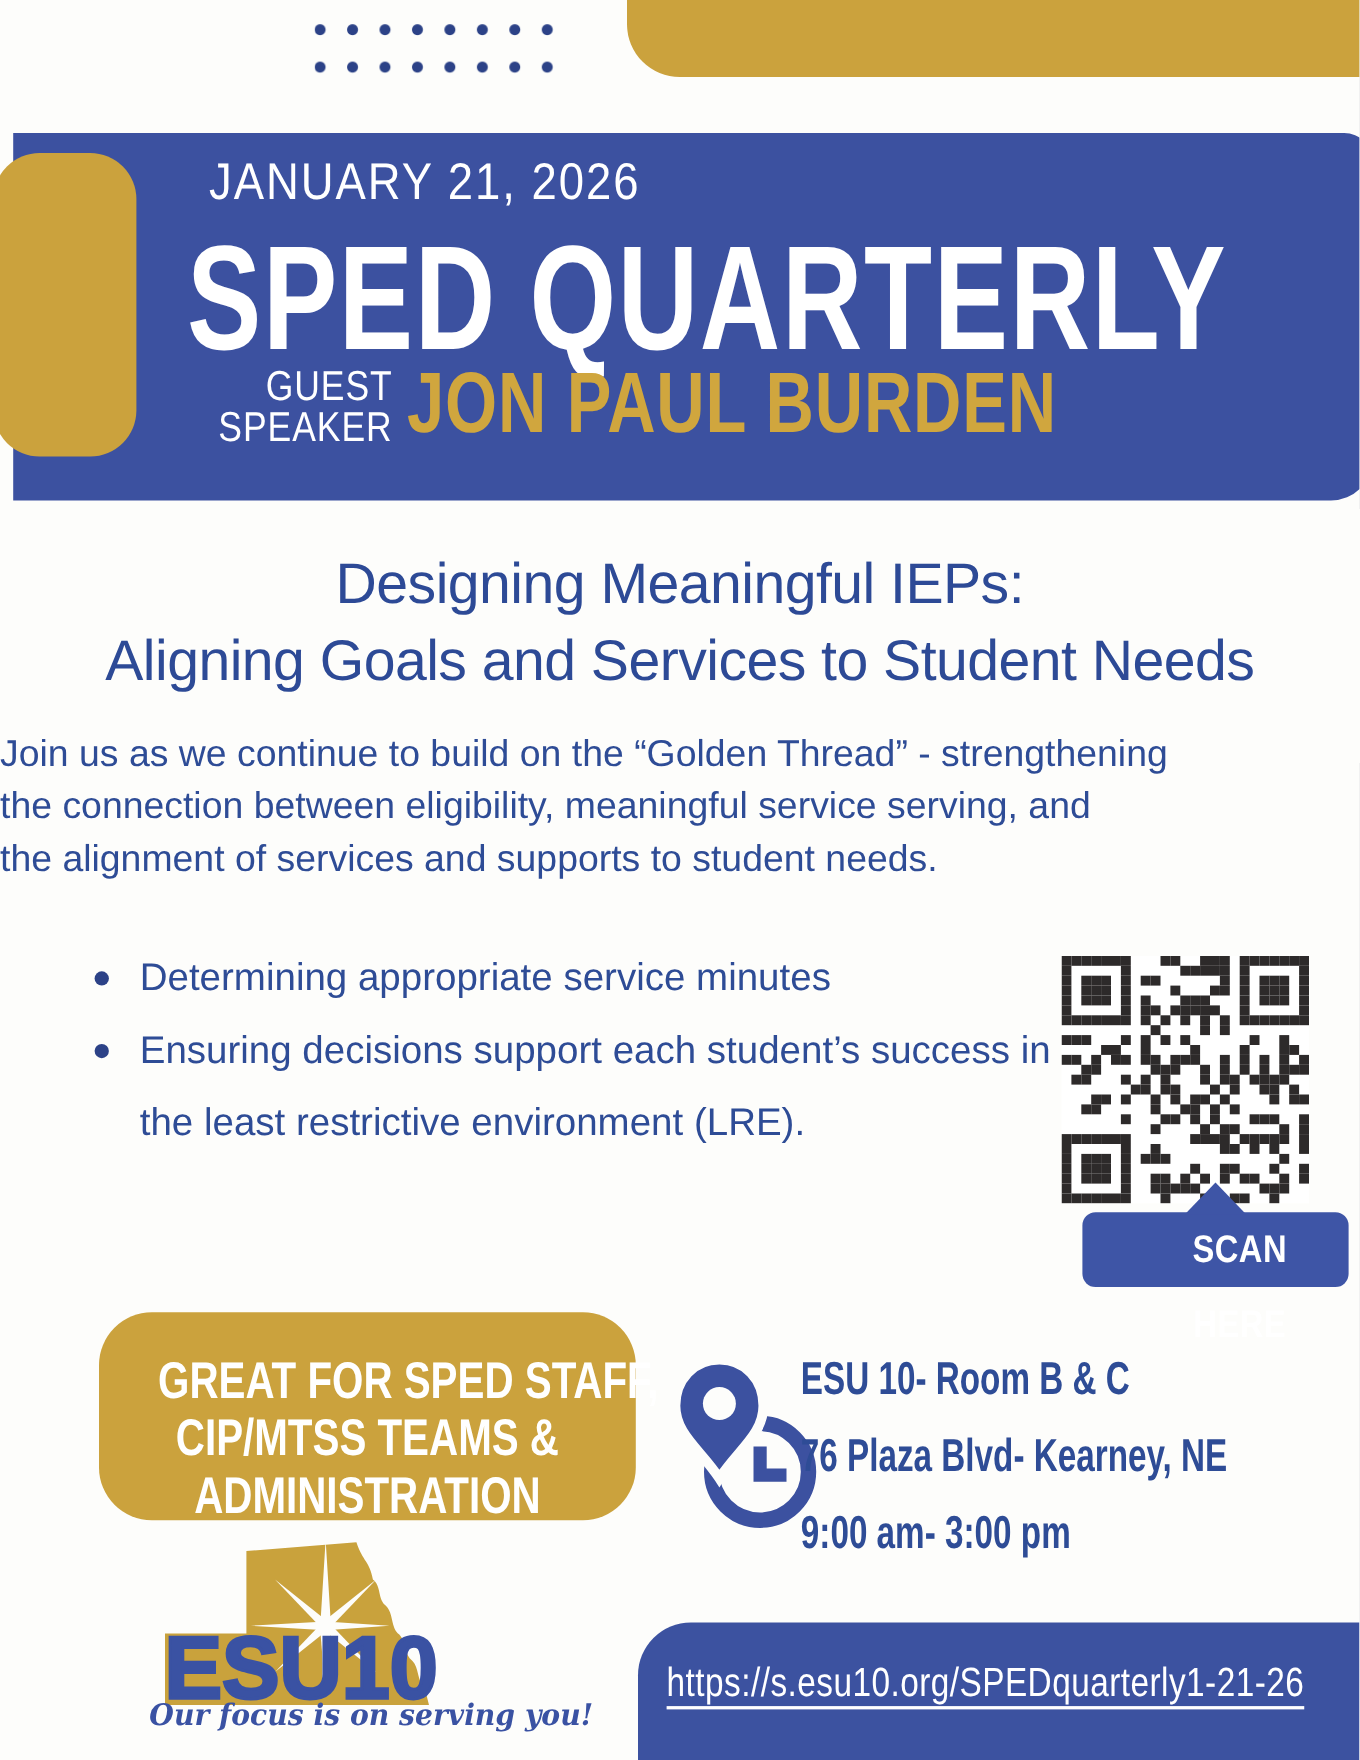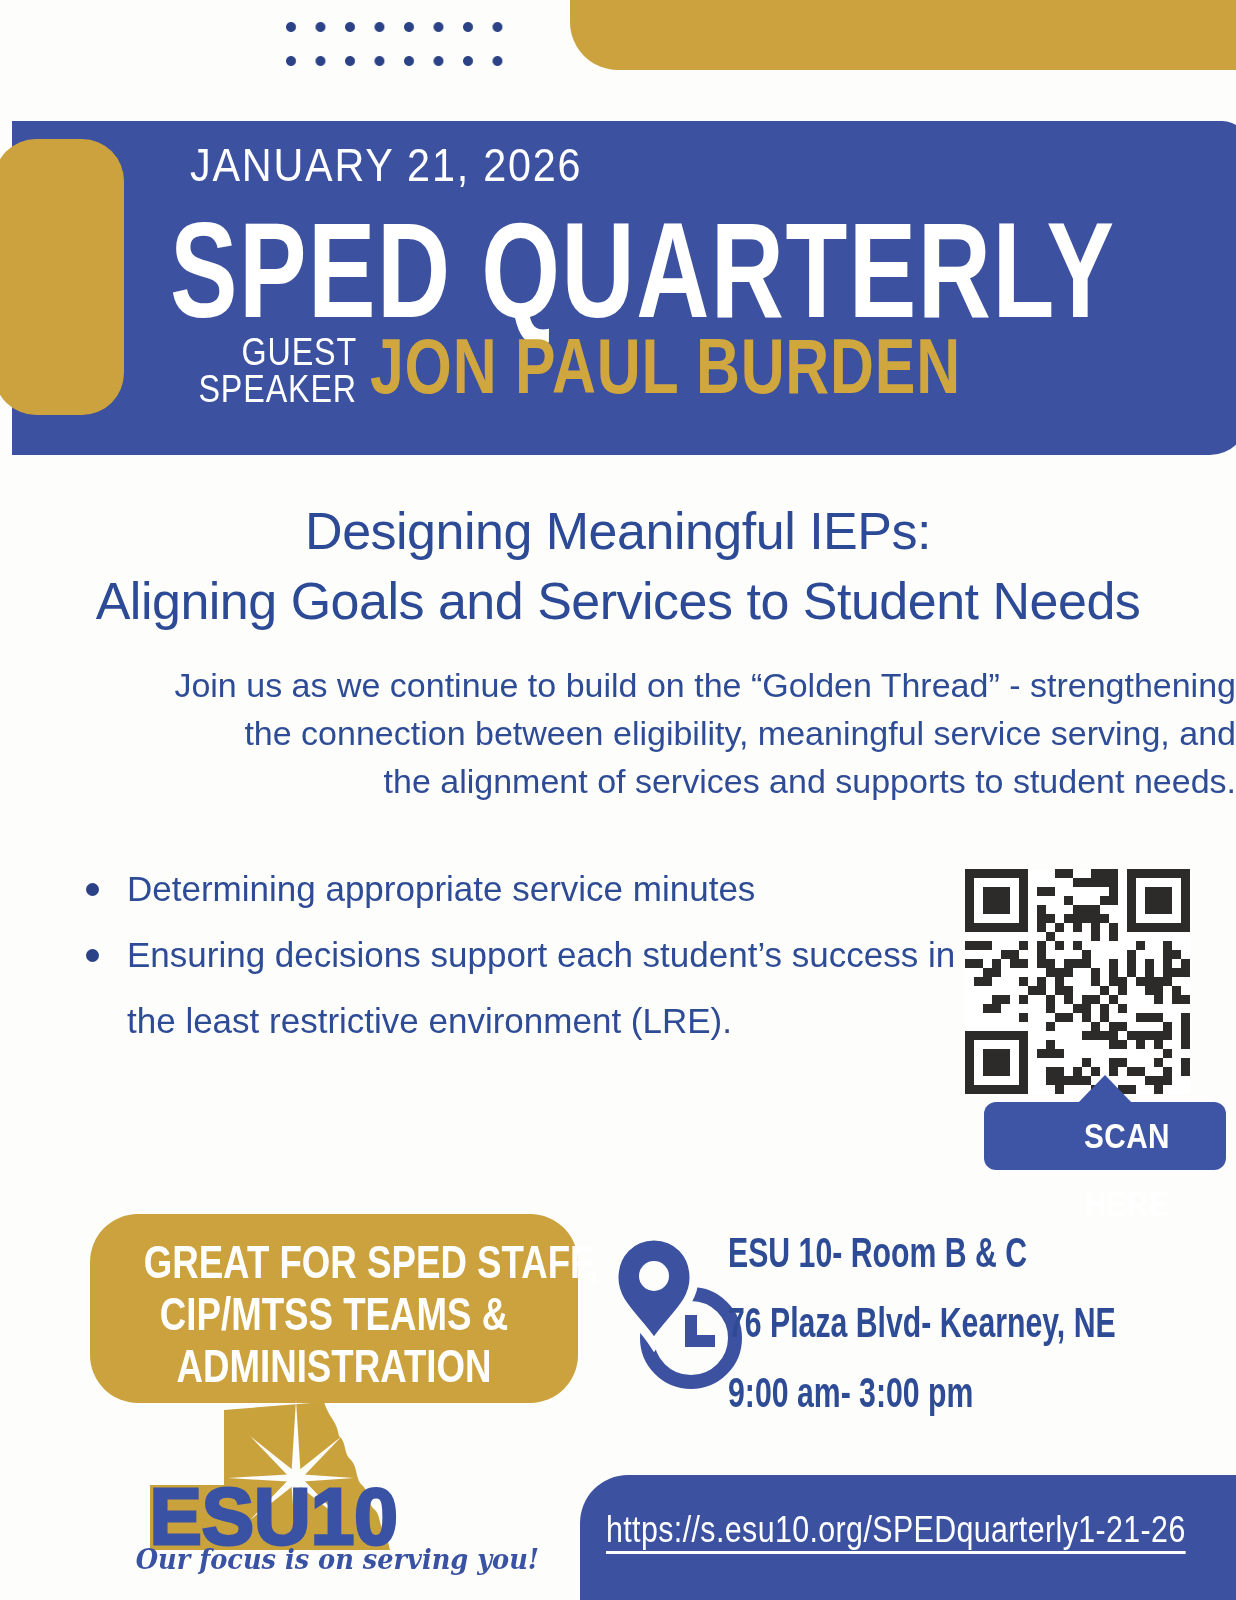--- a/index.html
+++ b/index.html
@@ -57,21 +57,21 @@
     transform:scaleX(0.85);transform-origin:100% 0;
   }
   .speaker-name{
     position:absolute;left:358px;top:206px;
     font-size:78px;font-weight:700;color:var(--speaker-gold);letter-spacing:1px;line-height:1;
     white-space:nowrap;transform:scaleX(0.78);transform-origin:0 0;
   }
   
   .session-title{position:absolute;left:0;top:496px;width:1236px;text-align:center;}
   .session-title .line{font-size:52px;font-weight:500;color:#2d4a96;line-height:70px;letter-spacing:-0.5px;}
-  .intro{position:absolute;left:0;top:661px;width:1236px;text-align:right;}
+  .intro{position:absolute;left:0;top:661px;width:1236px;text-align:left;}
   .intro .line{font-size:34px;line-height:48px;color:var(--text-blue);}
   
   .bullets{position:absolute;left:86px;top:856px;width:884px;list-style:none;}
   .bullets li{
     position:relative;padding-left:41px;font-size:35px;line-height:66px;color:var(--text-blue);
   }
   .bullets li::before{
     content:"";position:absolute;left:0;top:27px;width:13px;height:13px;border-radius:50%;
     background:var(--dots-blue);
   }
@@ -86,21 +86,21 @@
     border-left:28px solid transparent;border-right:28px solid transparent;
     border-bottom:29px solid var(--scan-blue);
   }
   .scan-label{
     width:100%;text-align:center;font-size:35px;font-weight:700;color:#fff;line-height:68px;
     letter-spacing:0.5px;transform:scaleX(0.85);
   }
   
   .audience-box{
     position:absolute;left:90px;top:1193px;width:488px;height:189px;
-    background:var(--gold);border-radius:48px;padding-top:22px;margin-top:21px;
+    background:var(--gold);border-radius:48px;padding-top:36px;
   }
   .audience-box .line{
     width:100%;text-align:center;font-size:47px;font-weight:700;color:#fff;
     line-height:52px;transform:scaleX(0.78);white-space:nowrap;
   }
   
   .loc-icon{position:absolute;left:606px;top:1220px;width:140px;height:180px;color:var(--banner-blue);}
   .loc-details{position:absolute;left:728px;top:1218px;}
   .loc-details .line{
     font-size:42px;font-weight:700;color:var(--text-blue);line-height:70px;

